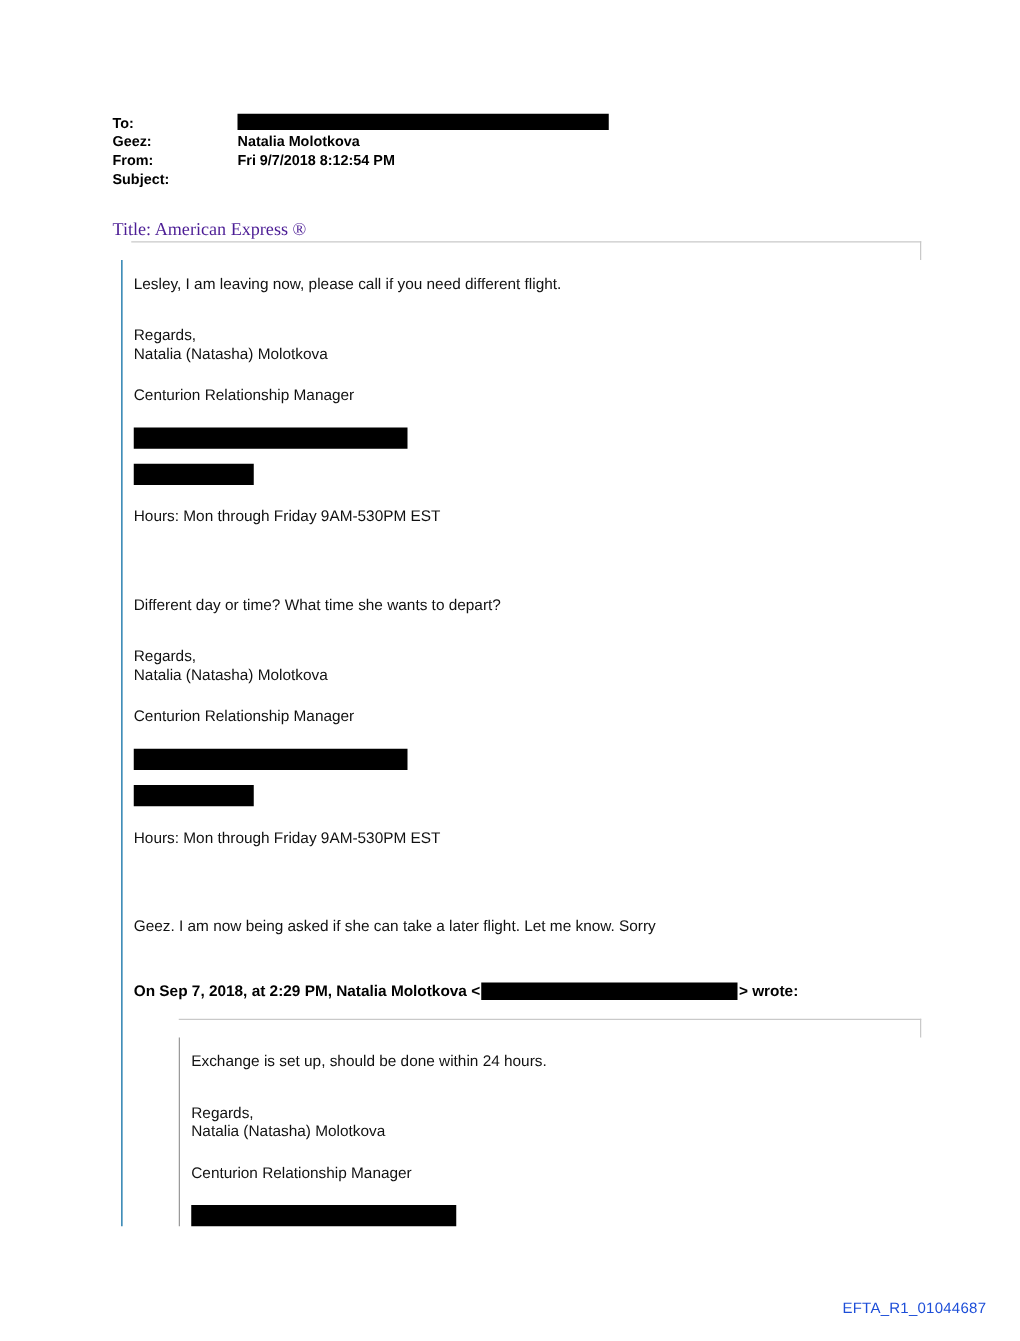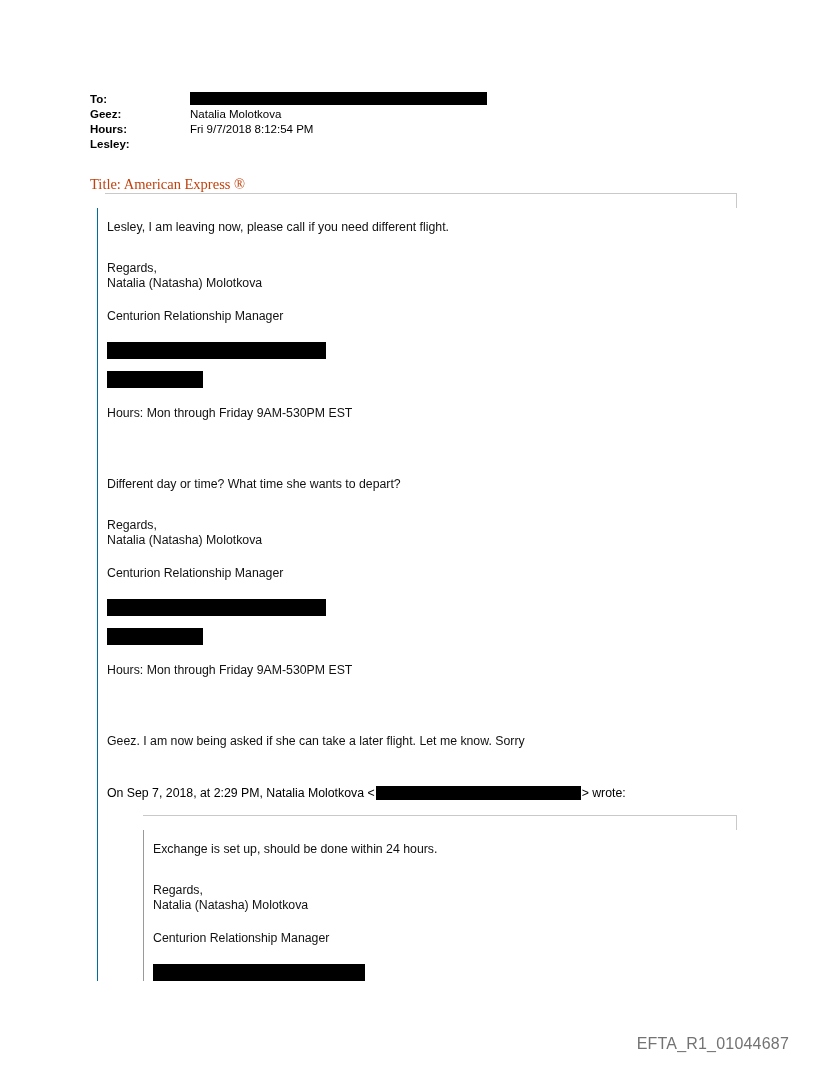--- a/index.html
+++ b/index.html
@@ -39,21 +39,21 @@
   }
   .hdr-label {
     width: 62px;
     flex: 0 0 62px;
     font-size: 11.5px;
     font-weight: bold;
     letter-spacing: 0px;
   }
   .hdr-value {
     font-size: 11.5px;
-    font-weight: normal;
+    font-weight: bold;
     padding-left: 38px;
   }
   .redact {
     background: #000000;
     display: inline-block;
     vertical-align: middle;
   }
   .redact-to {
     width: 297px;
     height: 13px;
@@ -61,21 +61,21 @@
     top: -1px;
   }
 
   
   .doc-title {
     position: absolute;
     left: 90px;
     top: 176px;
     font-family: "Liberation Serif", serif;
     font-size: 14.5px;
-    color: #c2410c;
+    color: #4c1d95;
   }
 
   
   .body-wrap {
     position: absolute;
     left: 97px;
     top: 193px;
     width: 640px;
   }
   .quote-top-border {
@@ -113,20 +113,21 @@
     background: #000;
     display: block;
   }
 
   .inline-line {
     font-size: 12.3px;
     line-height: 16px;
     display: flex;
     align-items: center;
     white-space: nowrap;
+    font-weight: bold;
   }
   .redact-email {
     width: 205px;
     height: 14px;
     background: #000;
     display: inline-block;
     margin: 0 1px;
   }
 
   
@@ -148,23 +149,23 @@
     height: 17px;
     background: #000;
     display: block;
   }
 
   
   .bates {
     position: absolute;
     right: 27px;
     bottom: 20px;
-    font-size: 16px;
+    font-size: 12px;
     letter-spacing: 0.2px;
-    color: #737373;
+    color: #1d4ed8;
   }
 </style>
 </head>
 <body>
 
 <div class="page">
 
   <div class="header">
 
     <div class="hdr-row">
@@ -173,26 +174,26 @@
         <span class="redact redact-to"></span>
       </div>
     </div>
 
     <div class="hdr-row">
       <div class="hdr-label">Geez:</div>
       <div class="hdr-value">Natalia Molotkova</div>
     </div>
 
     <div class="hdr-row">
-      <div class="hdr-label">Hours:</div>
+      <div class="hdr-label">From:</div>
       <div class="hdr-value">Fri 9/7/2018 8:12:54 PM</div>
     </div>
 
     <div class="hdr-row">
-      <div class="hdr-label">Lesley:</div>
+      <div class="hdr-label">Subject:</div>
     </div>
 
   </div>
 
   <div class="doc-title">Title: American Express ®</div>
 
   <div class="body-wrap">
 
     <div class="quote-top-border"></div>
 

